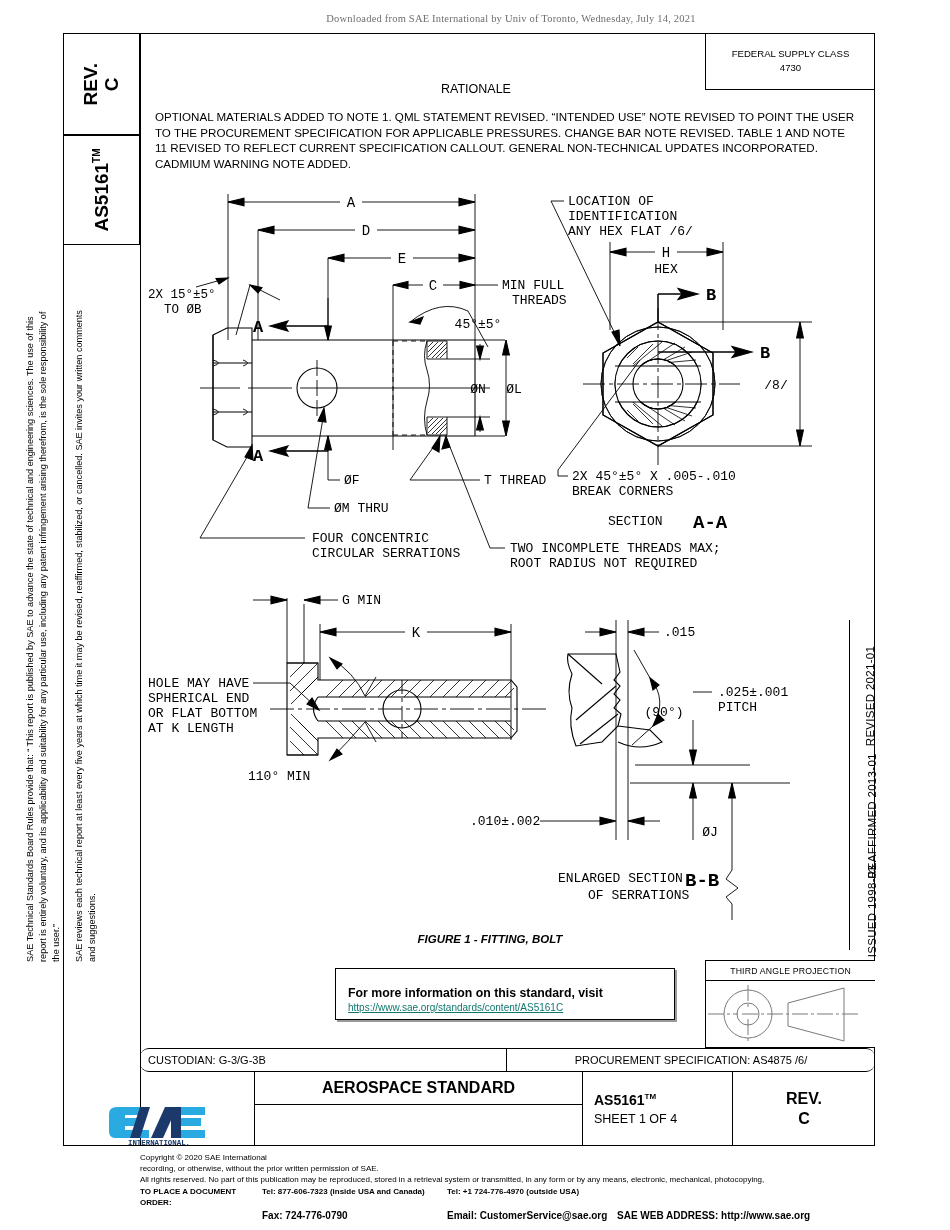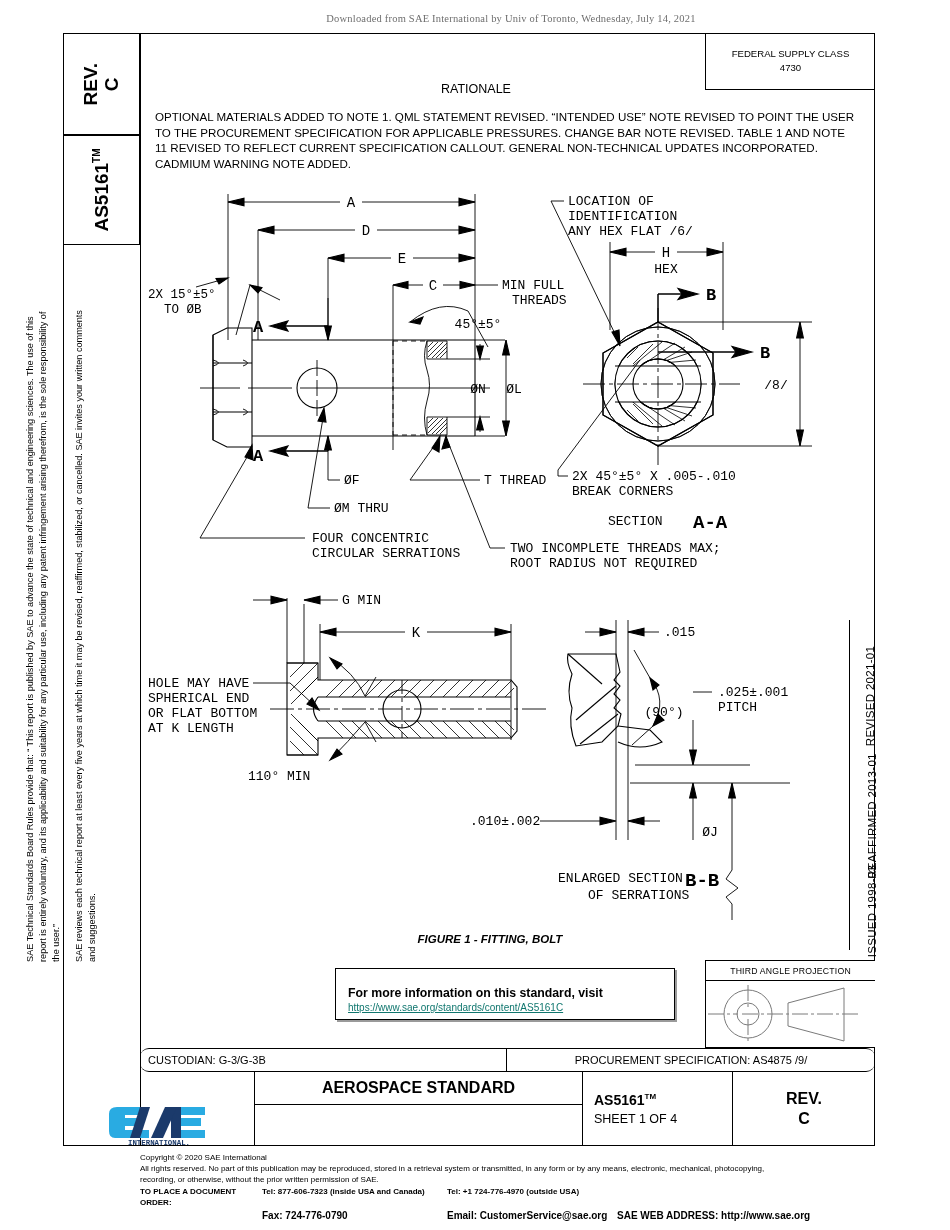--- a/index.html
+++ b/index.html
@@ -578,21 +578,21 @@
     <line x1="2" y1="33" x2="32" y2="33" stroke-dasharray="16,3,3,3"></line>
     <line x1="36" y1="33" x2="155" y2="33" stroke-dasharray="16,3,3,3"></line>
     <line x1="42" y1="4" x2="42" y2="28" stroke-dasharray="16,3,3,3"></line>
     <line x1="42" y1="38" x2="42" y2="62" stroke-dasharray="16,3,3,3"></line>
     <path d="M82,22 L82,45 L138,60 L138,7 Z"></path>
   </svg>
 </div>
 
 <div class="abs" id="cust-bar">
   <div id="cust-cell">CUSTODIAN: G-3/G-3B</div>
-  <div id="proc-cell">PROCUREMENT SPECIFICATION: AS4875 /9/</div>
+  <div id="proc-cell">PROCUREMENT SPECIFICATION: AS4875 /6/</div>
 </div>
 
 <div class="abs" id="titleblock">
   <div class="tb-cell" id="tb-logo">
     <svg class="sae-logo-svg" width="104" height="46" viewBox="0 0 104 46">
       <g>
         <path d="M10,7 H40 V15 H18 V18 H36 V26 H18 V30 H42 V38 H8 Q2,38 2,31 V14 Q2,7 10,7 Z" fill="#29abe2"></path>
         <rect x="72" y="7" width="26" height="8" fill="#29abe2"></rect>
         <rect x="72" y="18" width="22" height="8" fill="#29abe2"></rect>
         <rect x="72" y="30" width="26" height="8" fill="#29abe2"></rect>
@@ -611,22 +611,22 @@
     <div class="n2">SHEET 1 OF 4</div>
   </div>
   <div class="tb-cell" id="tb-rev">
     <div>REV.</div>
     <div>C</div>
   </div>
 </div>
 
 <div class="abs" id="footer">
   <div>Copyright © 2020 SAE International</div>
+  <div>recording, or otherwise, without the prior written permission of SAE.</div>
   <div>All rights reserved. No part of this publication may be reproduced, stored in a retrieval system or transmitted, in any form or by any means, electronic, mechanical, photocopying,</div>
-  <div>recording, or otherwise, without the prior written permission of SAE.</div>
   <div id="order-row">
     <div id="order-lbl">TO PLACE A DOCUMENT ORDER:</div>
     <div id="order-c1">Tel: 877-606-7323 (inside USA and Canada)</div>
     <div id="order-c2">Tel: +1 724-776-4970 (outside USA)</div>
   </div>
   <div id="order-row" style="display:flex;font-size:10px;">
     <div style="width:122px;"></div>
     <div style="width:185px;font-weight:bold;">Fax: 724-776-0790</div>
     <div style="width:170px;font-weight:bold;">Email: CustomerService@sae.org</div>
     <div style="font-weight:bold;">SAE WEB ADDRESS: http://www.sae.org</div>

